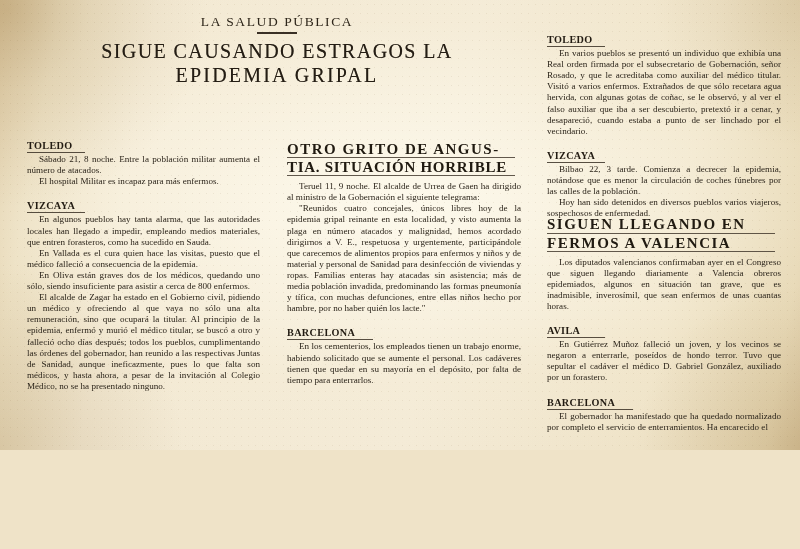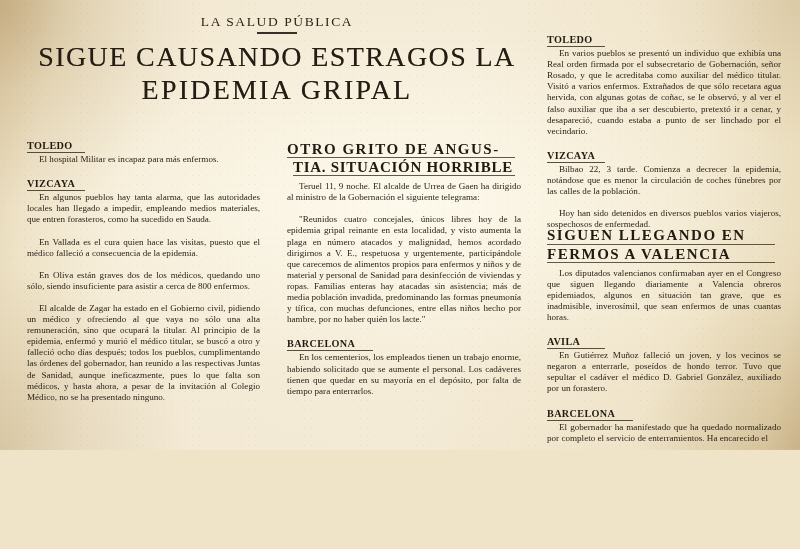--- a/index.html
+++ b/index.html
@@ -82,21 +82,21 @@
     position: absolute;
     left: 50%;
     transform: translateX(-50%);
     bottom: 0;
     width: 40px;
     height: 1.6px;
     background: #3a3025;
   }
   .headline {
     margin-top: 6px;
-    font-size: 28px;
+    font-size: 20px;
     line-height: 1.18;
     letter-spacing: 1.4px;
     color: #241d14;
     font-weight: 400;
     text-shadow: 0 0 0.5px rgba(40,32,22,0.55);
   }
   .headline .hl-line { display: block; white-space: nowrap; }
   .headline .hl-line:nth-child(2) { letter-spacing: 2.2px; }
 
   
@@ -153,47 +153,48 @@
   .banner-head::after {
     content: "";
     position: absolute;
     left: 0;
     bottom: 0;
     right: 6px;
     height: 1px;
     background: #3b3126;
     opacity: .8;
   }
-  .banner-head.tight { letter-spacing: .7px; margin-left: 6px; }
+  .banner-head.tight { letter-spacing: .7px; }
   .banner-head + .banner-head { margin-top: -1px; }
 
   .col p {
     margin: 0 0 0 0;
     text-indent: 12px;
     color: #2b241a;
   }
-  .col p + p { margin-top: 11px; }
+  .col p + p { margin-top: 0; }
   .gap-lg { height: 13px; }
 </style>
 </head>
 <body>
 
 <div class="page">
   <div class="content">
 
     <div class="masthead">
       <div class="kicker">LA SALUD PÚBLICA</div>
       <div class="headline">
         <span class="hl-line">SIGUE CAUSANDO ESTRAGOS LA</span>
         <span class="hl-line">EPIDEMIA GRIPAL</span>
       </div>
     </div>
 
     <div class="col col-1" id="col-1">
         <span class="sec-head">TOLEDO</span>
+        <p>Sábado 21, 8 noche. Entre la población militar aumenta el número de atacados.</p>
         <p>El hospital Militar es incapaz para más enfermos.</p>
         <div class="gap-lg"></div>
         <span class="sec-head">VIZCAYA</span>
         <p>En algunos pueblos hay tanta alarma, que las autoridades locales han llegado a impedir, empleando medios materiales, que entren forasteros, como ha sucedido en Sauda.</p>
         <p>En Vallada es el cura quien hace las visitas, puesto que el médico falleció a consecuencia de la epidemia.</p>
         <p>En Oliva están graves dos de los médicos, quedando uno sólo, siendo insuficiente para asistir a cerca de 800 enfermos.</p>
         <p>El alcalde de Zagar ha estado en el Gobierno civil, pidiendo un médico y ofreciendo al que vaya no sólo una alta remuneración, sino que ocupará la titular. Al principio de la epidemia, enfermó y murió el médico titular, se buscó a otro y falleció ocho días después; todos los pueblos, cumplimentando las órdenes del gobernador, han reunido a las respectivas Juntas de Sanidad, aunque ineficazmente, pues lo que falta son médicos, y hasta ahora, a pesar de la invitación al Colegio Médico, no se ha presentado ninguno.</p>
       </div>
     <div class="col col-2" id="col-2">
         <span class="banner-head">OTRO GRITO DE ANGUS-</span>

